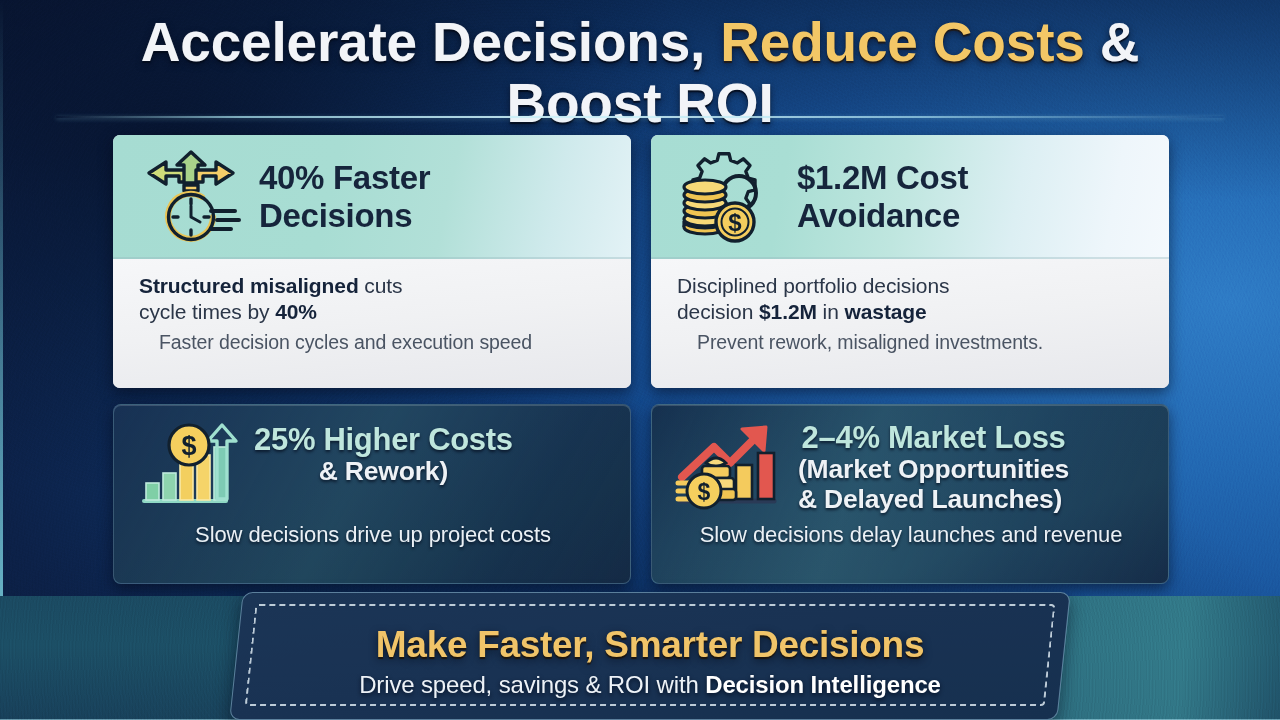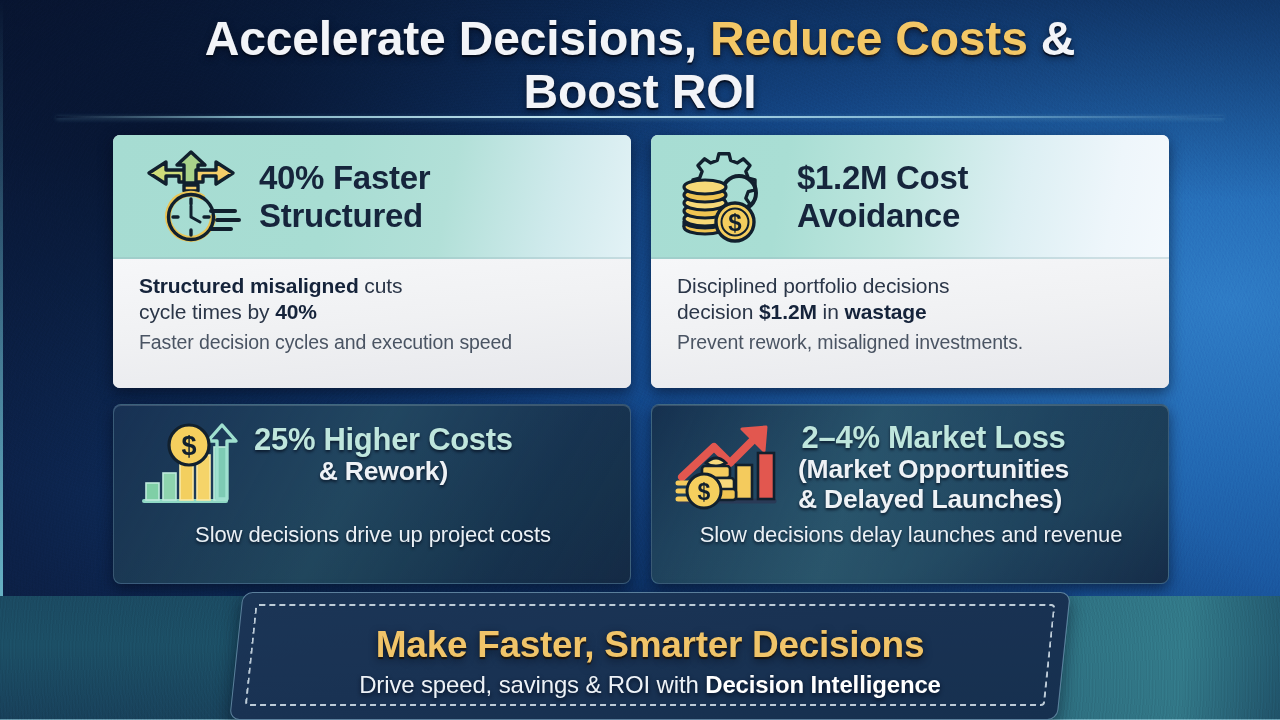--- a/index.html
+++ b/index.html
@@ -38,21 +38,21 @@
     mix-blend-mode:overlay;
   }
   .edge-left{
     position:absolute; left:0; top:0; width:3px; height:720px;
     background:linear-gradient(180deg, rgba(120,200,215,0) 0%, rgba(120,205,220,.55) 52%, rgba(120,205,220,.85) 84%, rgba(120,205,220,.3) 100%);
   }
 
   
   .title-wrap{ position:absolute; left:0; top:12px; width:1280px; text-align:center; }
   .title{
-    font-size:48px; font-weight:bold; line-height:1.11;
+    font-size:55px; font-weight:bold; line-height:1.11;
     color:#f2f4f8; letter-spacing:-.2px;
     text-shadow:0 2px 1px rgba(3,10,26,.85), 0 3px 7px rgba(3,10,26,.6), 0 0 1px rgba(255,255,255,.35);
   }
   .title .gold{
     color:#f3c766;
     text-shadow:0 2px 1px rgba(40,20,0,.7), 0 3px 7px rgba(6,14,32,.6);
   }
   .divider{
     position:absolute; left:56px; top:116px; width:1168px; height:2px;
     background:linear-gradient(90deg, rgba(160,220,235,0) 0%, rgba(168,226,238,.75) 16%, rgba(205,240,248,.95) 44%, rgba(170,225,240,.7) 74%, rgba(150,210,230,0) 100%);
@@ -89,21 +89,21 @@
   }
   .headline{
     font-size:33px; font-weight:bold; line-height:1.16; color:#16253c;
     letter-spacing:-.3px;
   }
   .bodyline{
     font-size:21px; line-height:1.26; color:#2b3648; letter-spacing:-.1px;
   }
   .bodyline b{ font-weight:bold; color:#15233a; }
   .bodysub{
-    margin-top:5px; font-size:19.5px; color:#4a5463; letter-spacing:-.1px;
+    margin-top:5px; font-size:19.5px; color:#4a5463; letter-spacing:-.1px;margin-left:20px;
   }
 
   
   .card.dark{
     height:180px; padding:16px 20px 0 22px;
     background:
       linear-gradient(118deg, rgba(22,45,82,.0) 0%, rgba(58,120,135,.30) 46%, rgba(30,72,110,.12) 78%, rgba(20,42,78,0) 100%),
       linear-gradient(160deg,#173154 0%, #17314f 40%, #153049 72%, #142a45 100%);
     border:1px solid rgba(150,200,225,.28);
     border-radius:8px;
@@ -218,21 +218,21 @@
               <path d="M74 68 A22.5 22.5 0 1 1 63 48" fill="none" stroke="#e9c455" stroke-width="6"></path>
               <circle cx="52" cy="68" r="22.5" fill="none" stroke="#11202e" stroke-width="3.4"></circle>
               <path d="M52 50 L52 55 M52 81 L52 86 M34 68 L39 68 M65 68 L70 68"></path>
               <path d="M52 68 L52 57 M52 68 L61 73" stroke-width="3"></path>
 
               <path d="M72 62 H96 M78 71 H100 M72 80 H92" stroke-width="4"></path>
             </g>
           </svg>
           <div class="headline">
             <div>40% Faster</div>
-            <div>Structured</div>
+            <div>Decisions</div>
           </div>
         </div>
         <div class="body">
           <div class="bodyline">
             <b>Structured misaligned</b><span> cuts</span>
             <div><span>cycle times by </span><b>40%</b></div>
           </div>
           <div class="bodysub">Faster decision cycles and execution speed</div>
         </div>
       </div>

